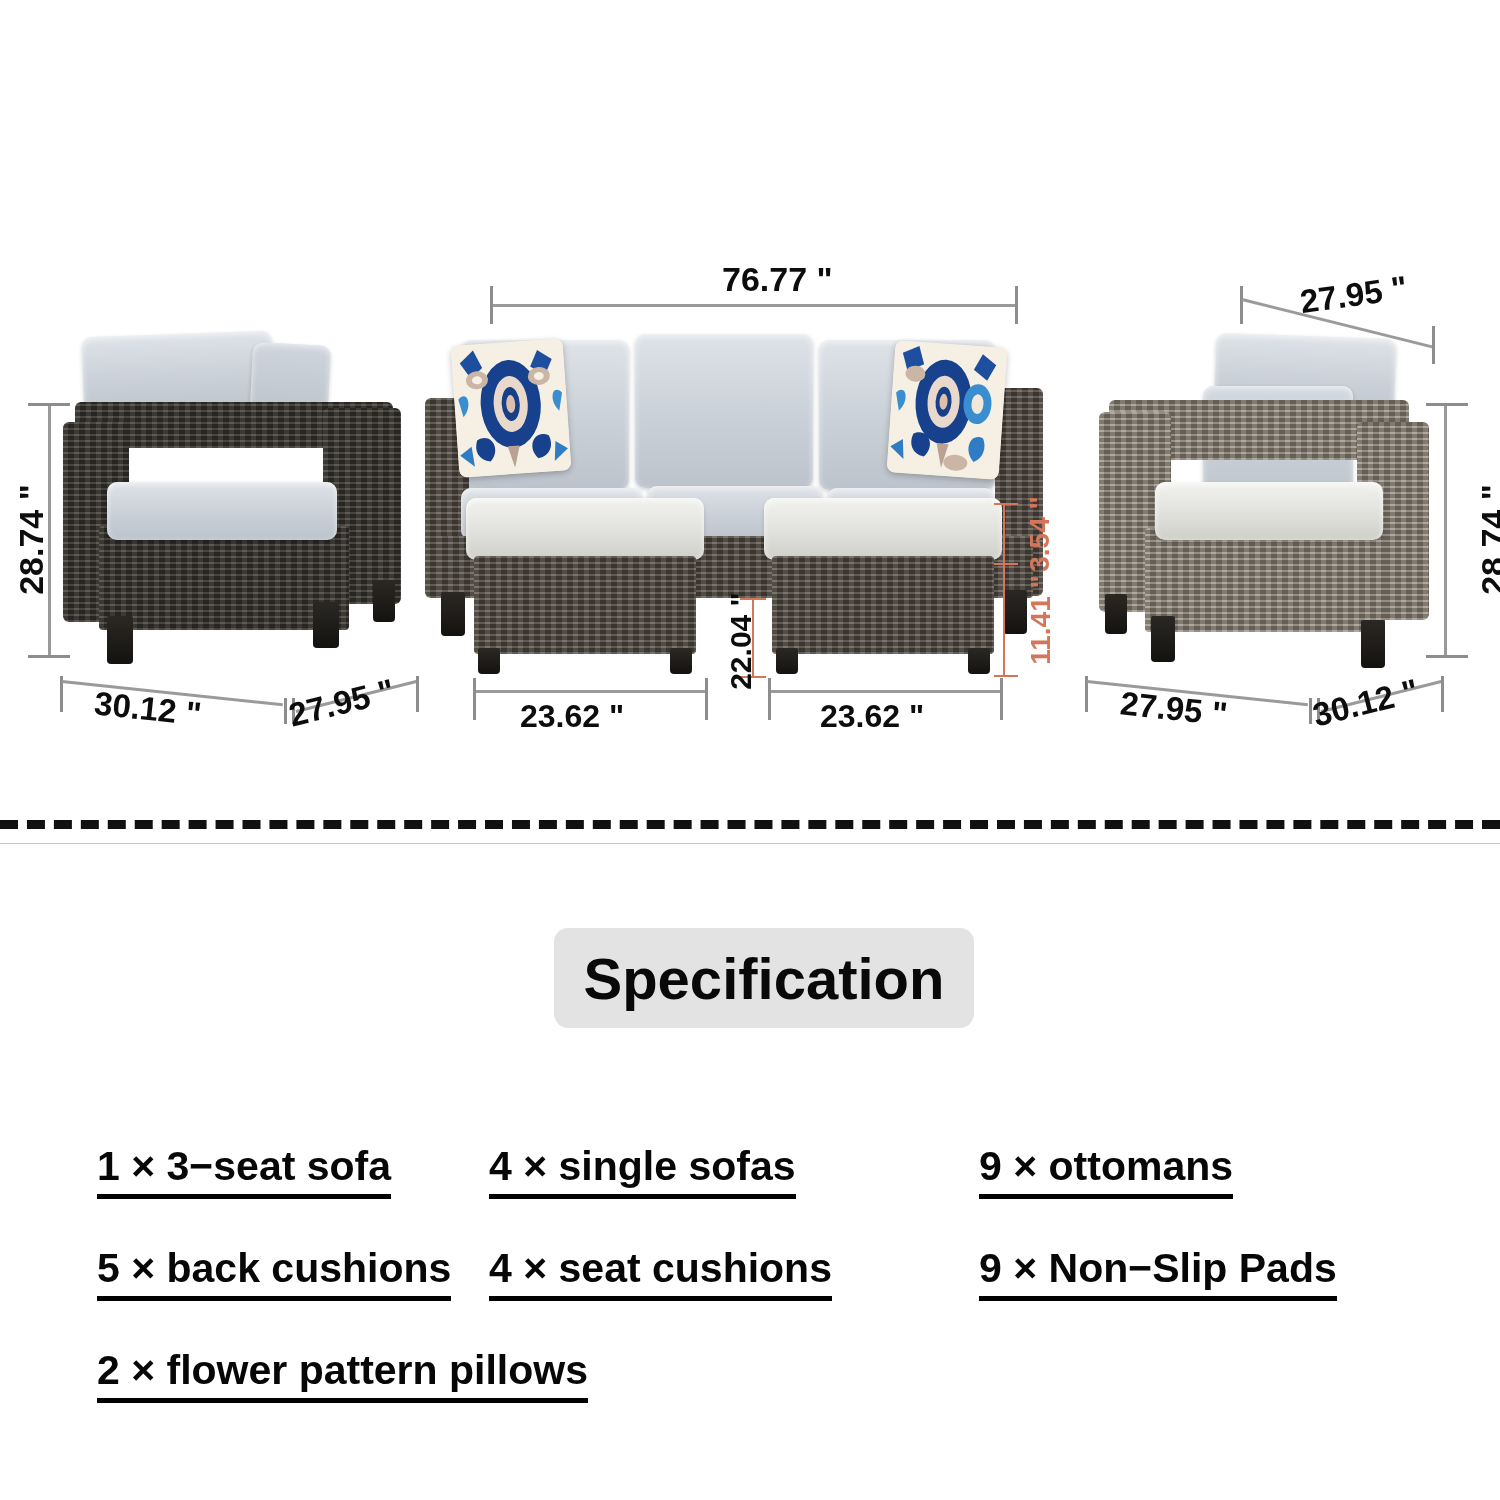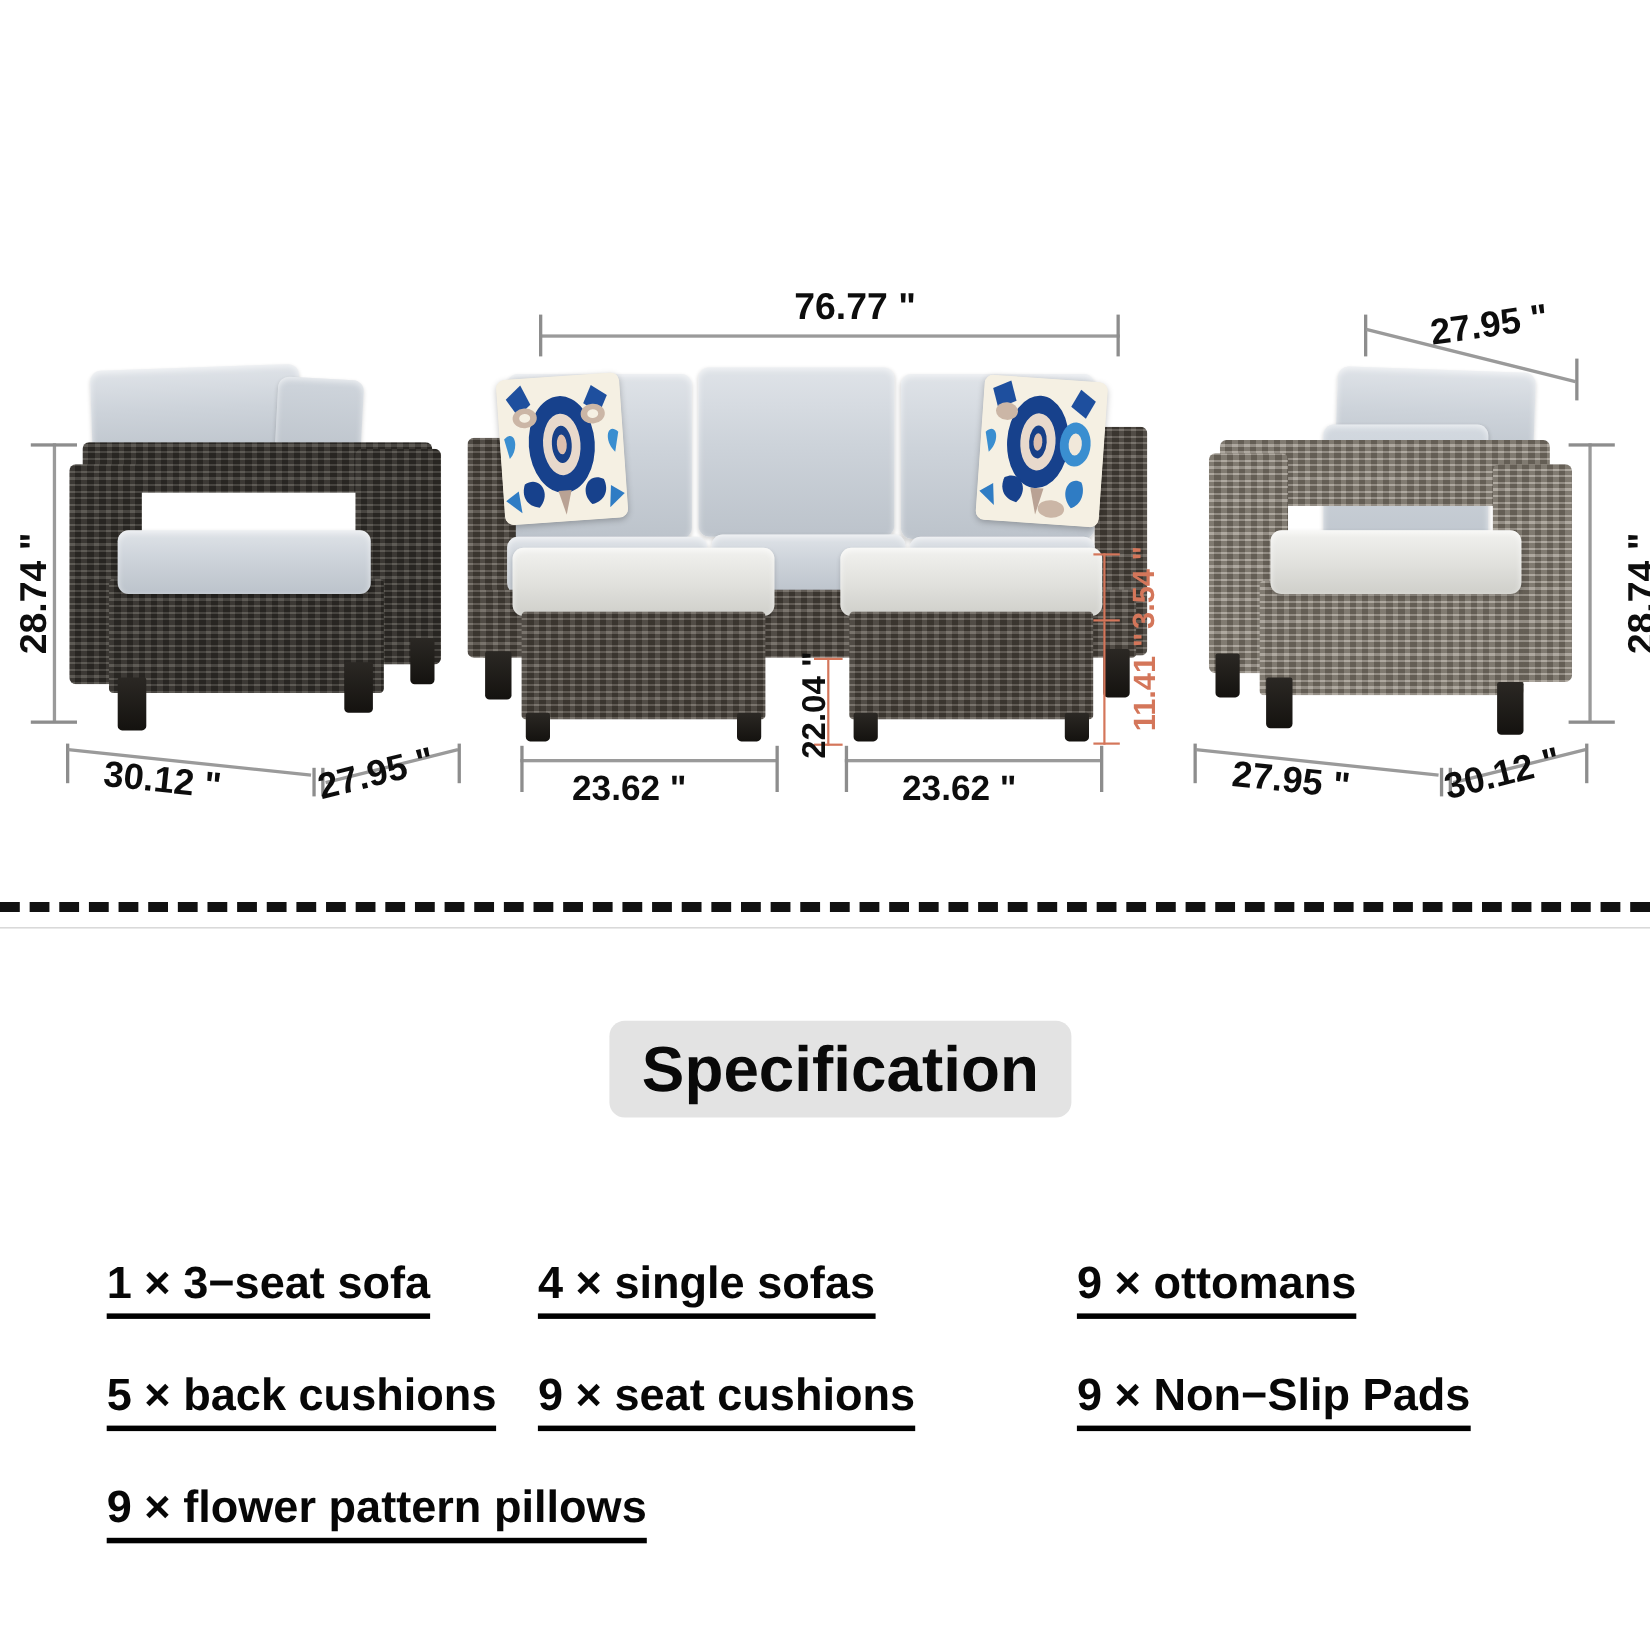--- a/index.html
+++ b/index.html
@@ -290,47 +290,47 @@
       <div style="position:absolute;left:236px;top:42px;width:124px;height:3px;background:#9a9a9a;transform:rotate(-14deg);transform-origin:left center;"></div>
       <div class="cap-v" style="position:absolute;left:356px;top:8px;height:36px;"></div>
     </div>
     <div class="dim" style="left:1120px;top:690px;font-size:33px;transform:rotate(6deg);">27.95 "</div>
     <div class="dim" style="left:1312px;top:684px;font-size:33px;transform:rotate(-14deg);">30.12 "</div>
   </div>
 
   <div class="divider" style="top:820px;"></div>
   <div class="divider-sub" style="top:843px;"></div>
 
-  <div class="spec-badge" style="left:554px;top:928px;width:420px;height:88px;">Specification</div>
+  <div class="spec-badge" style="left:554px;top:928px;width:420px;height:100px;">Specification</div>
 
   <div class="spec-grid" style="top:1145px;margin-left:19px;">
     <div class="spec-row">
       <div class="spec-cell" style="width:470px;padding-left:78px;">
         <span class="spec-item">1 × 3−seat sofa</span>
       </div>
       <div class="spec-cell" style="width:490px;">
         <span class="spec-item">4 × single sofas</span>
       </div>
       <div class="spec-cell" style="width:460px;">
         <span class="spec-item">9 × ottomans</span>
       </div>
     </div>
 
     <div class="spec-row" style="margin-top:48px;">
       <div class="spec-cell" style="width:470px;padding-left:78px;">
         <span class="spec-item">5 × back cushions</span>
       </div>
       <div class="spec-cell" style="width:490px;">
-        <span class="spec-item">9 × seat cushions</span>
+        <span class="spec-item">4 × seat cushions</span>
       </div>
       <div class="spec-cell" style="width:460px;">
         <span class="spec-item">9 × Non−Slip Pads</span>
       </div>
     </div>
 
     <div class="spec-row" style="margin-top:48px;">
       <div class="spec-cell" style="width:960px;padding-left:78px;">
-        <span class="spec-item">9 × flower pattern pillows</span>
+        <span class="spec-item">2 × flower pattern pillows</span>
       </div>
     </div>
   </div>
 
 </div>
 
 </body></html>

